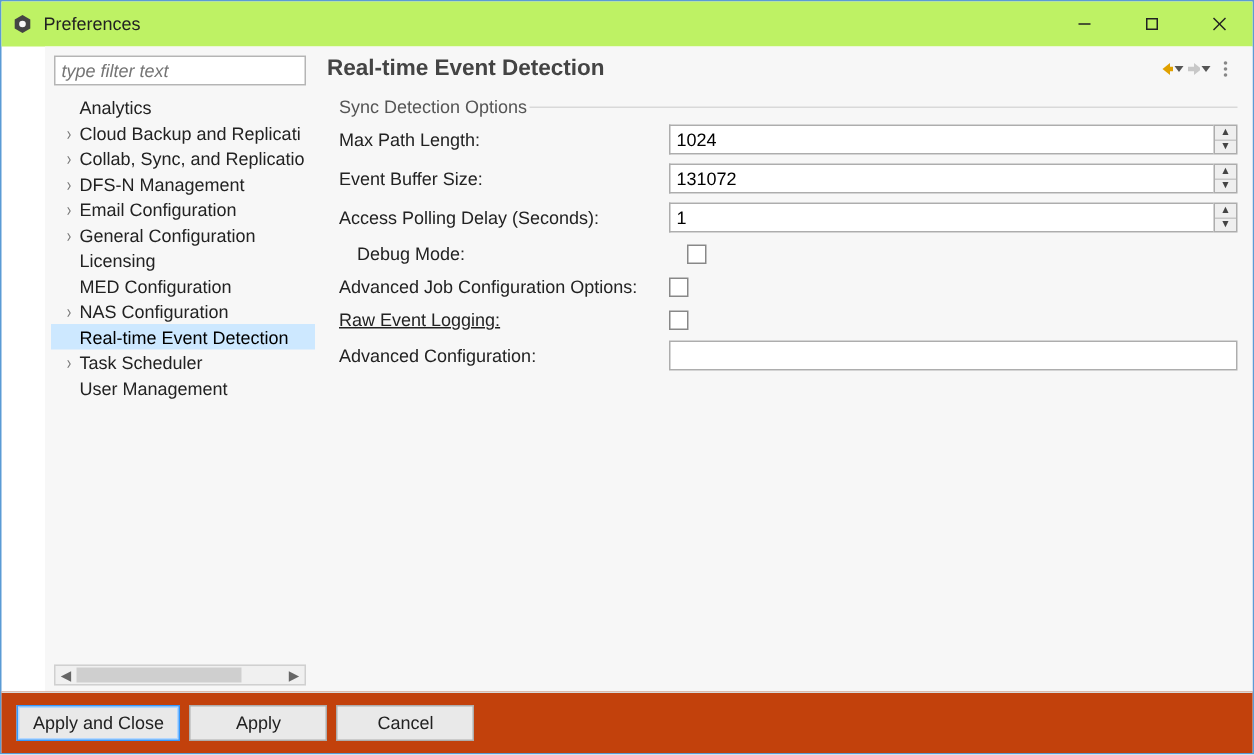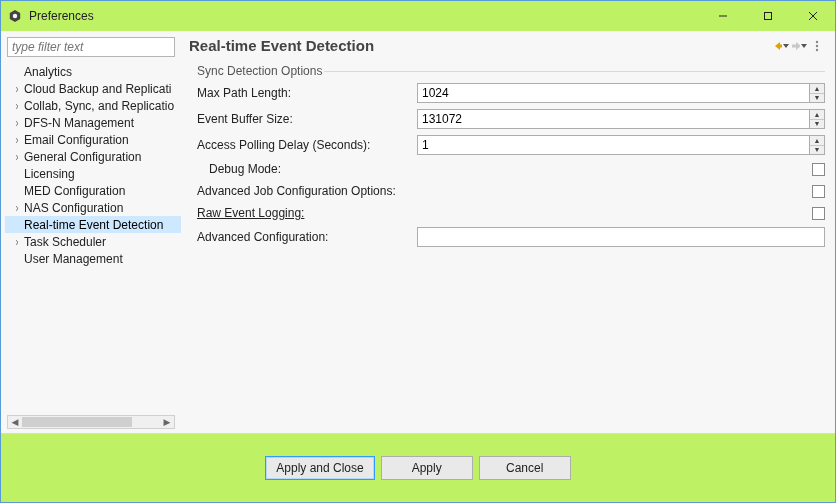--- a/index.html
+++ b/index.html
@@ -62,20 +62,21 @@
   }
   
   .sidebar {
     width: 180px;
     border-right: 0;
     display: flex;
     flex-direction: column;
     background: #f7f7f7;
     box-sizing: border-box;
     padding: 4px 0 0 4px;
+    margin-left: 29px;
   }
   .filter-input {
     margin: 2px 6px 4px 2px;
     height: 20px;
     border: 1px solid #b5b5b5;
     background: #fff;
     padding: 1px 4px;
     font-style: italic;
     color: #888;
     font-size: 12px;
@@ -191,21 +192,20 @@
     margin-left: 0;
     height: 0;
   }
   .form {
     margin-top: 8px;
   }
   .form-row {
     display: flex;
     align-items: center;
     height: 26px;
-    justify-content: space-between;
   }
   .form-label {
     width: 220px;
     padding-left: 2px;
     font-size: 12px;
     color: #222;
   }
   .spinner {
     flex: 1;
     display: flex;
@@ -250,25 +250,25 @@
     background: #fff;
     padding: 0 4px;
     font-size: 12px;
     box-sizing: border-box;
     outline: none;
   }
 
   
   .footer {
     border-top: 1px solid #d9d9d9;
-    padding: 22px 10px;
-    display: flex;
-    justify-content: center;
+    padding: 8px 10px;
+    display: flex;
+    justify-content: flex-start;
     gap: 6px;
-    background: #bef264;
+    background: #c2410c;
   }
   .btn {
     min-width: 92px;
     height: 24px;
     border: 1px solid #adadad;
     background: #e9e9e9;
     display: flex;
     align-items: center;
     justify-content: center;
     font-size: 12px;

